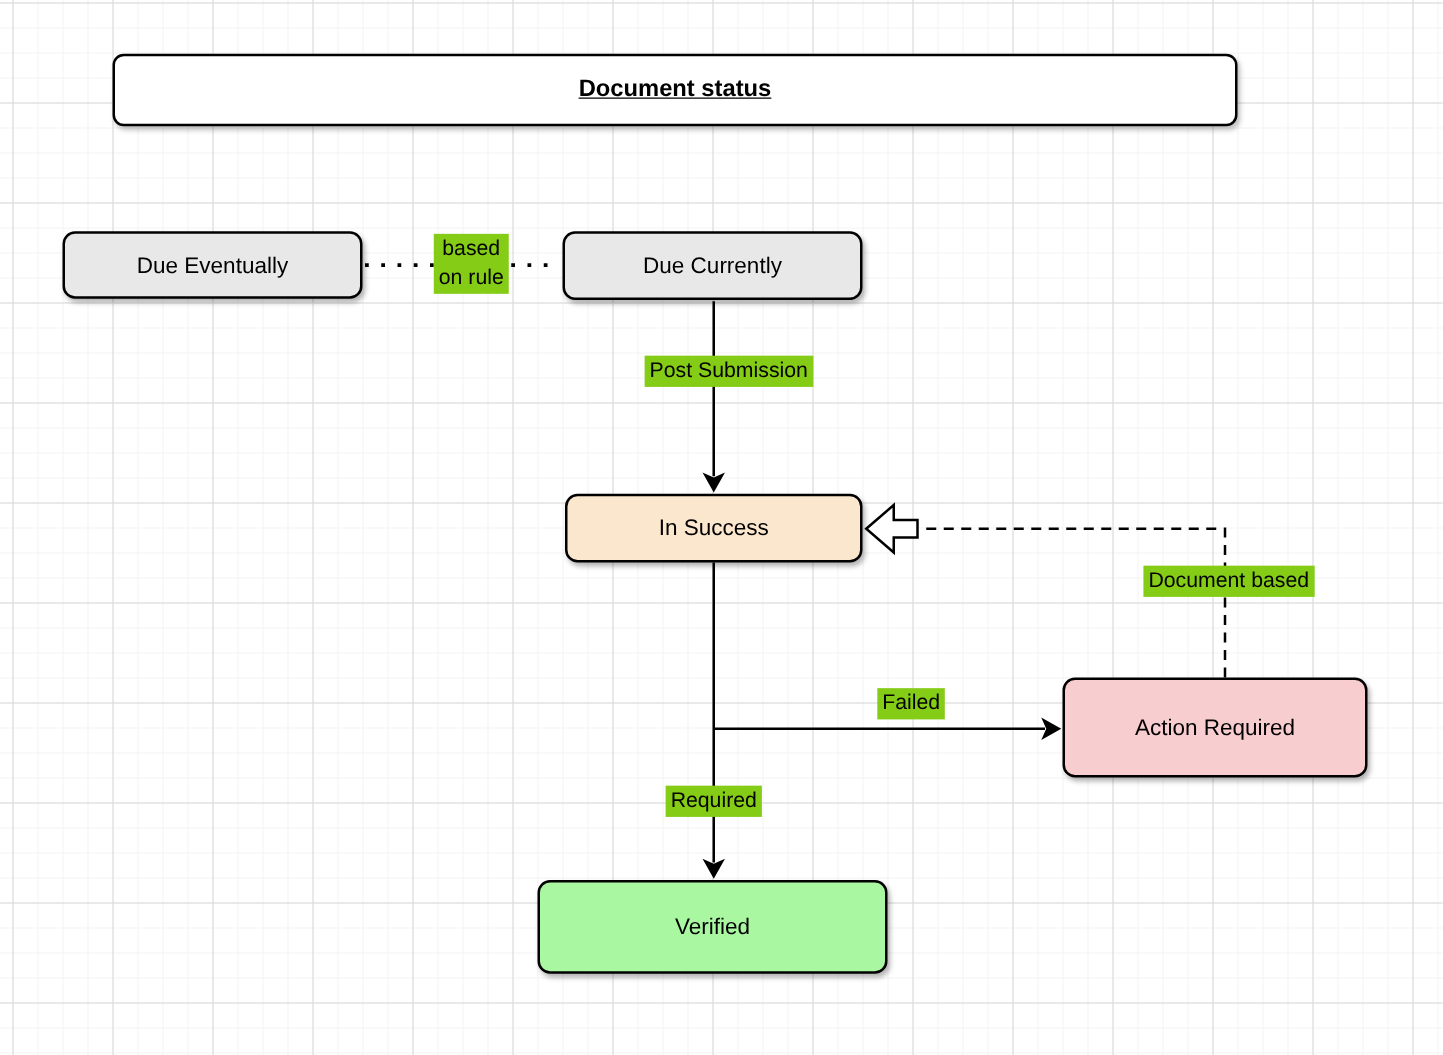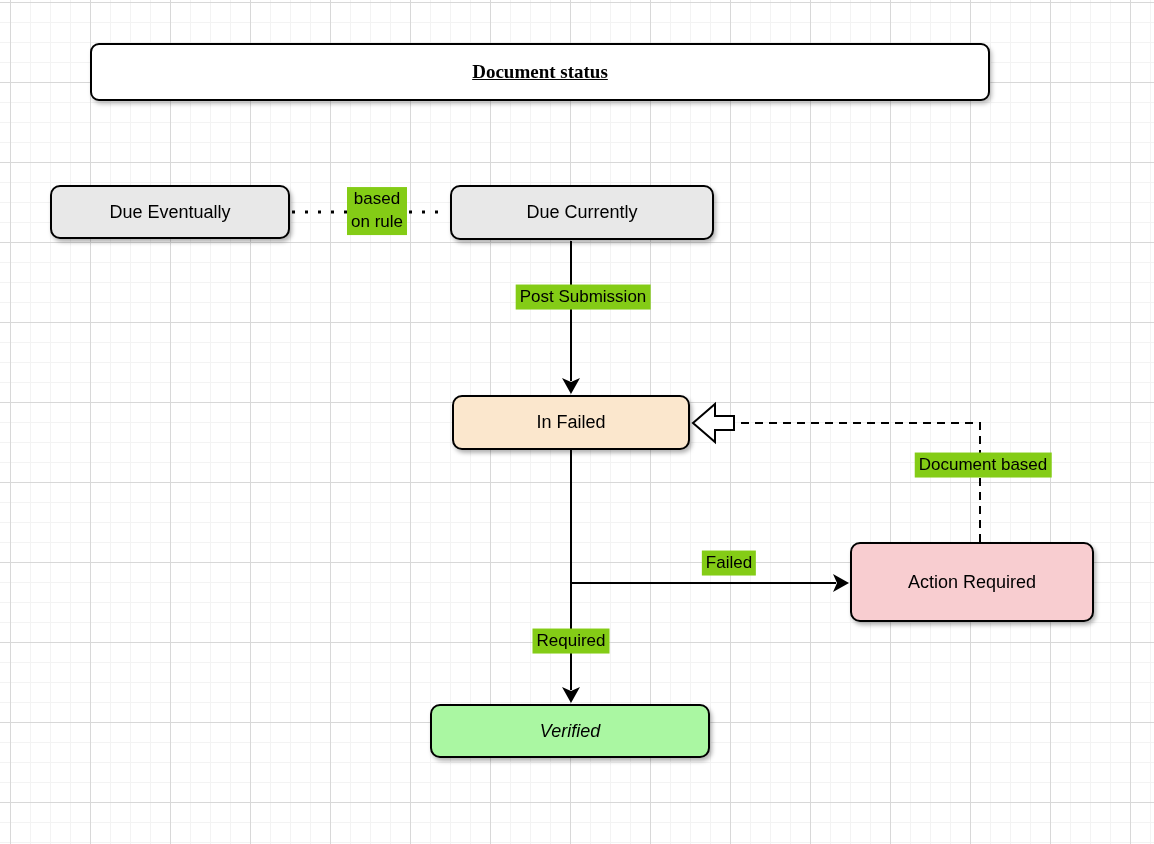--- a/index.html
+++ b/index.html
@@ -28,26 +28,26 @@
     position:absolute;display:flex;align-items:center;justify-content:center;
     border:2px solid #000;border-radius:9px;background:#ffffff;
     font-size:19px;font-weight:bold;text-decoration:underline;
     box-sizing:border-box;filter:drop-shadow(2px 3px 2px rgba(0,0,0,0.25));
   }
   .edge-label{
     position:absolute;transform:translate(-50%,-50%);
     background:#84cc16;padding:1px 4px;font-size:17px;line-height:1.35;
     text-align:center;white-space:pre-line;
   }
-  .n-title{left:90px;top:43px;width:900px;height:58px;font-family:Liberation Serif, serif;}
+  .n-title{left:90px;top:43px;width:900px;height:58px;}
   .n-due-eventually{left:50px;top:185px;width:240px;height:54px;}
-  .n-due-currently{left:450px;top:185px;width:264px;height:55px;}
+  .n-due-currently{left:450px;top:185px;width:240px;height:55px;}
   .n-in-review{left:452px;top:395px;width:238px;height:55px;}
   .n-action-required{left:850px;top:542px;width:244px;height:80px;}
-  .n-verified{left:430px;top:704px;width:280px;height:54px;font-style:italic;}
+  .n-verified{left:430px;top:704px;width:280px;height:75px;}
   .l-based{left:377px;top:211px;}
   .l-post{left:571px;top:297px;margin-left:12px;}
   .l-docupdate{left:983px;top:465px;}
   .l-failed{left:729px;top:563px;}
   .l-success{left:571px;top:641px;}
 </style>
 </head>
 <body>
 
 <svg class="layer" viewBox="0 0 1154 844">
@@ -72,21 +72,21 @@
 
 <div class="node n-due-eventually" style="background-color: rgb(232, 232, 232);">
   <span>Due Eventually</span>
 </div>
 
 <div class="node n-due-currently" style="background-color: rgb(232, 232, 232);">
   <span>Due Currently</span>
 </div>
 
 <div class="node n-in-review" style="background-color: rgb(251, 231, 205);">
-  <span>In Failed</span>
+  <span>In Success</span>
 </div>
 
 <div class="node n-action-required" style="background-color: rgb(248, 205, 208);">
   <span>Action Required</span>
 </div>
 
 <div class="node n-verified" style="background-color: rgb(170, 247, 162);">
   <span>Verified</span>
 </div>
 

